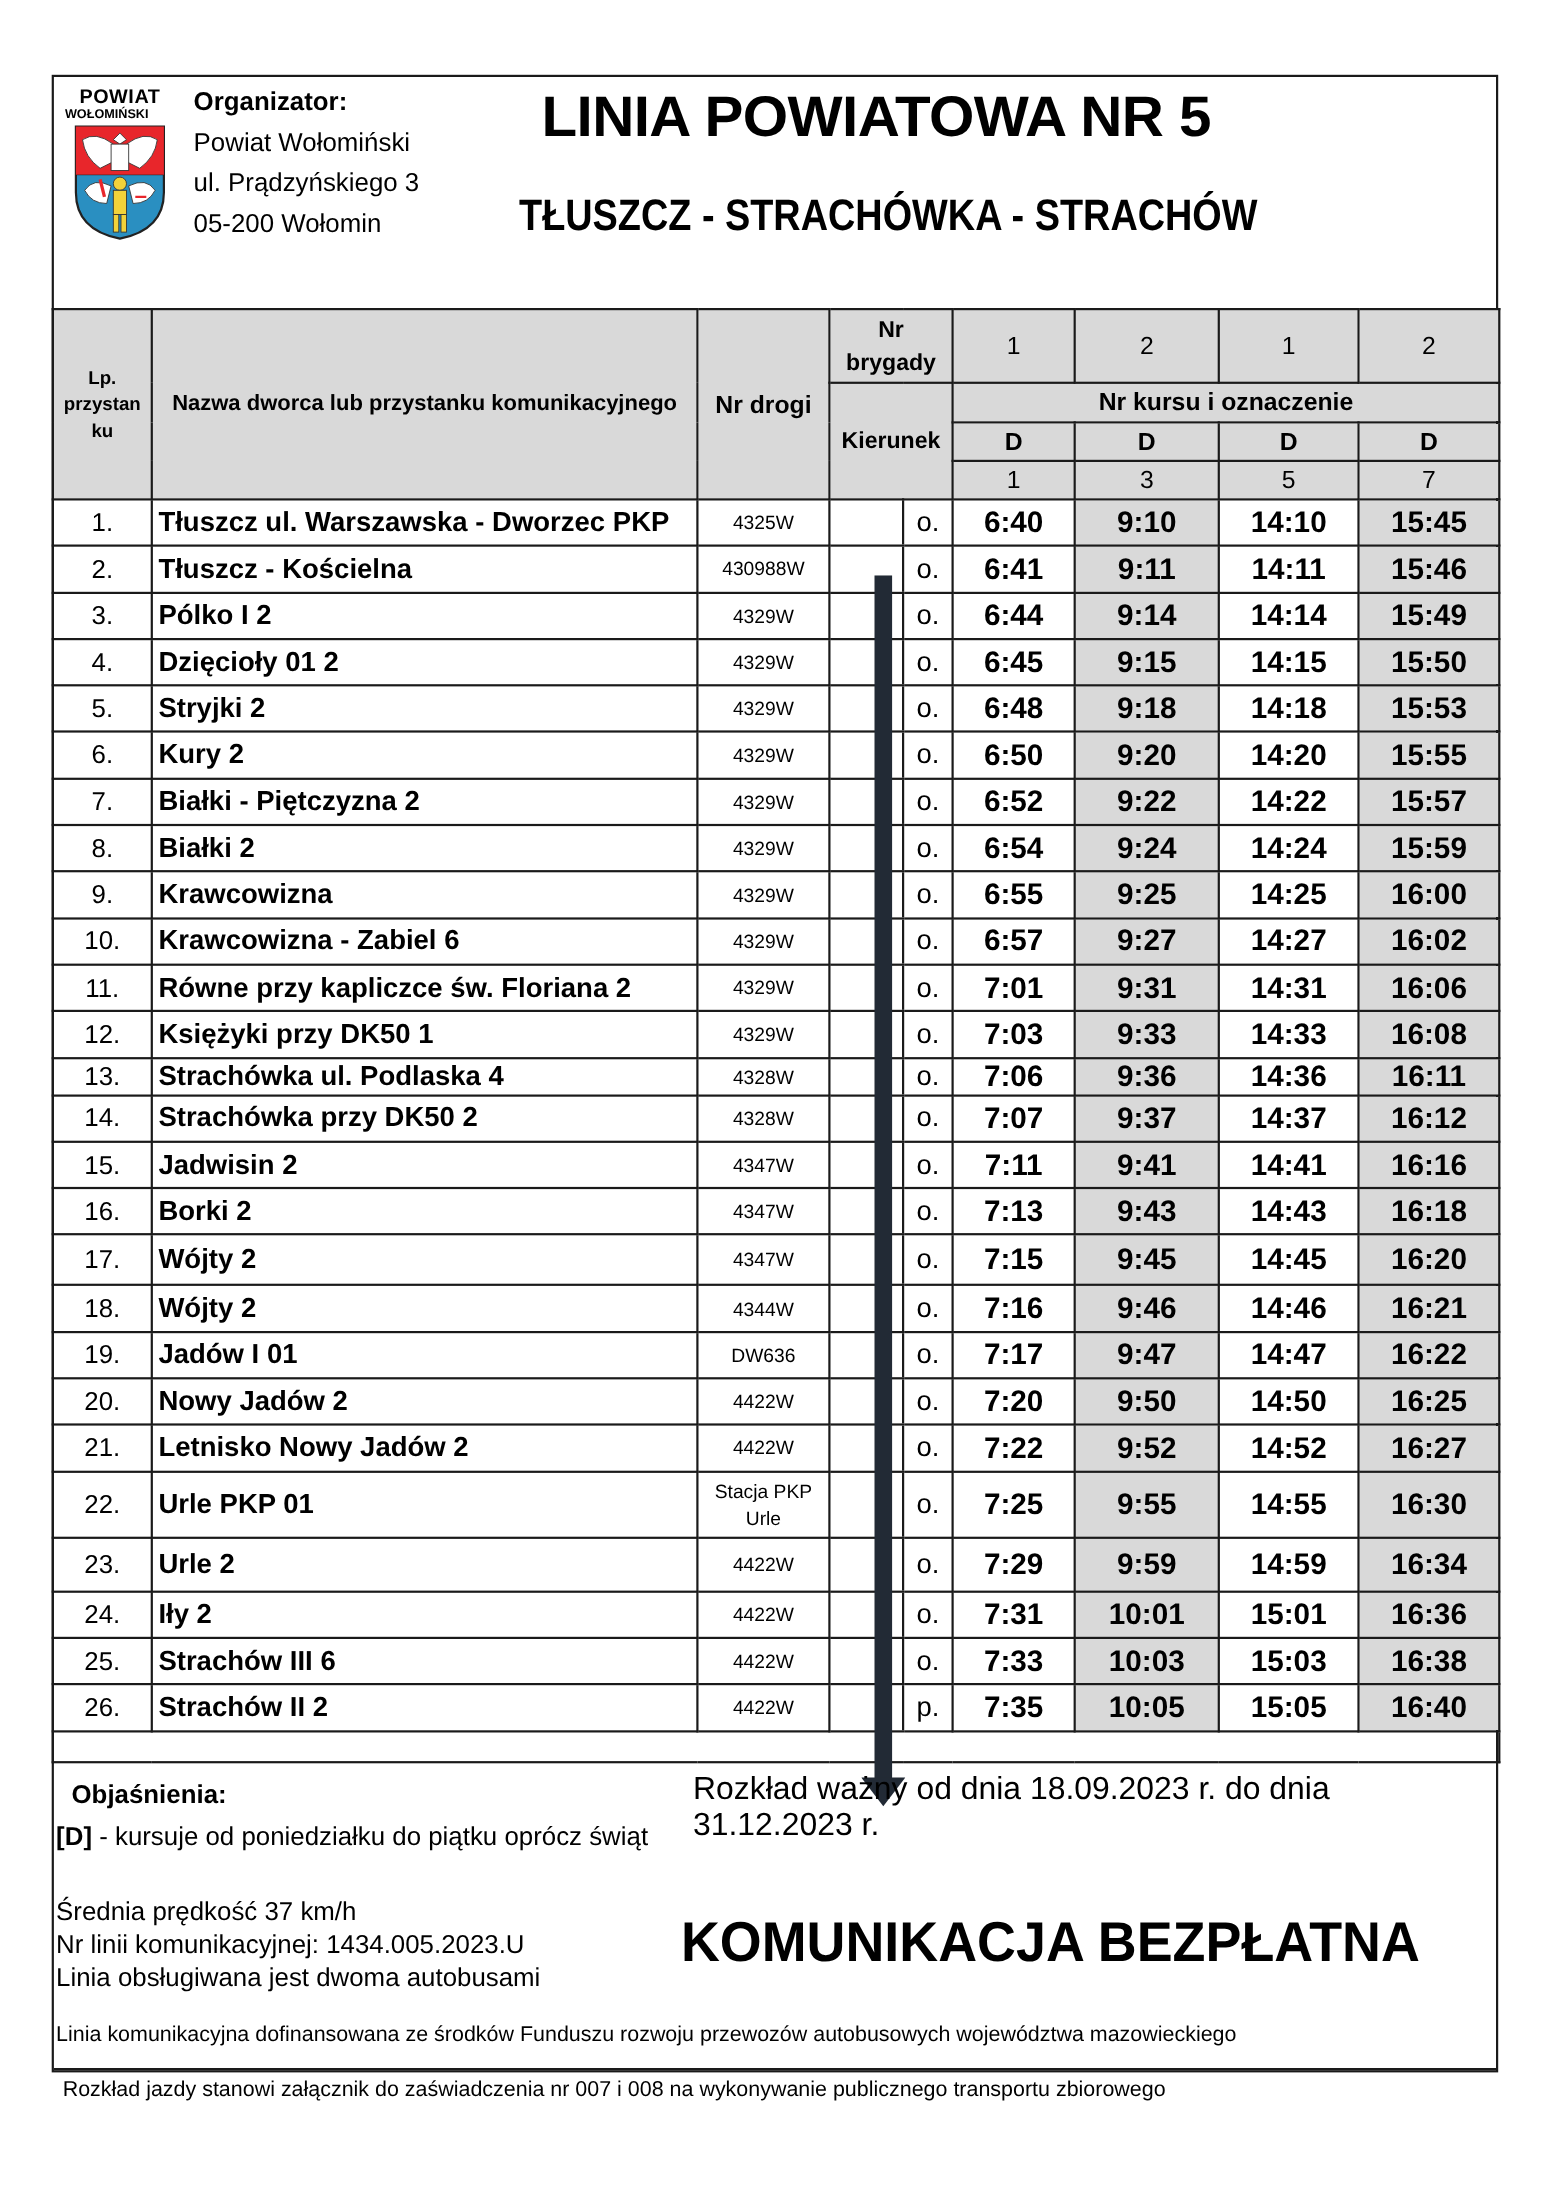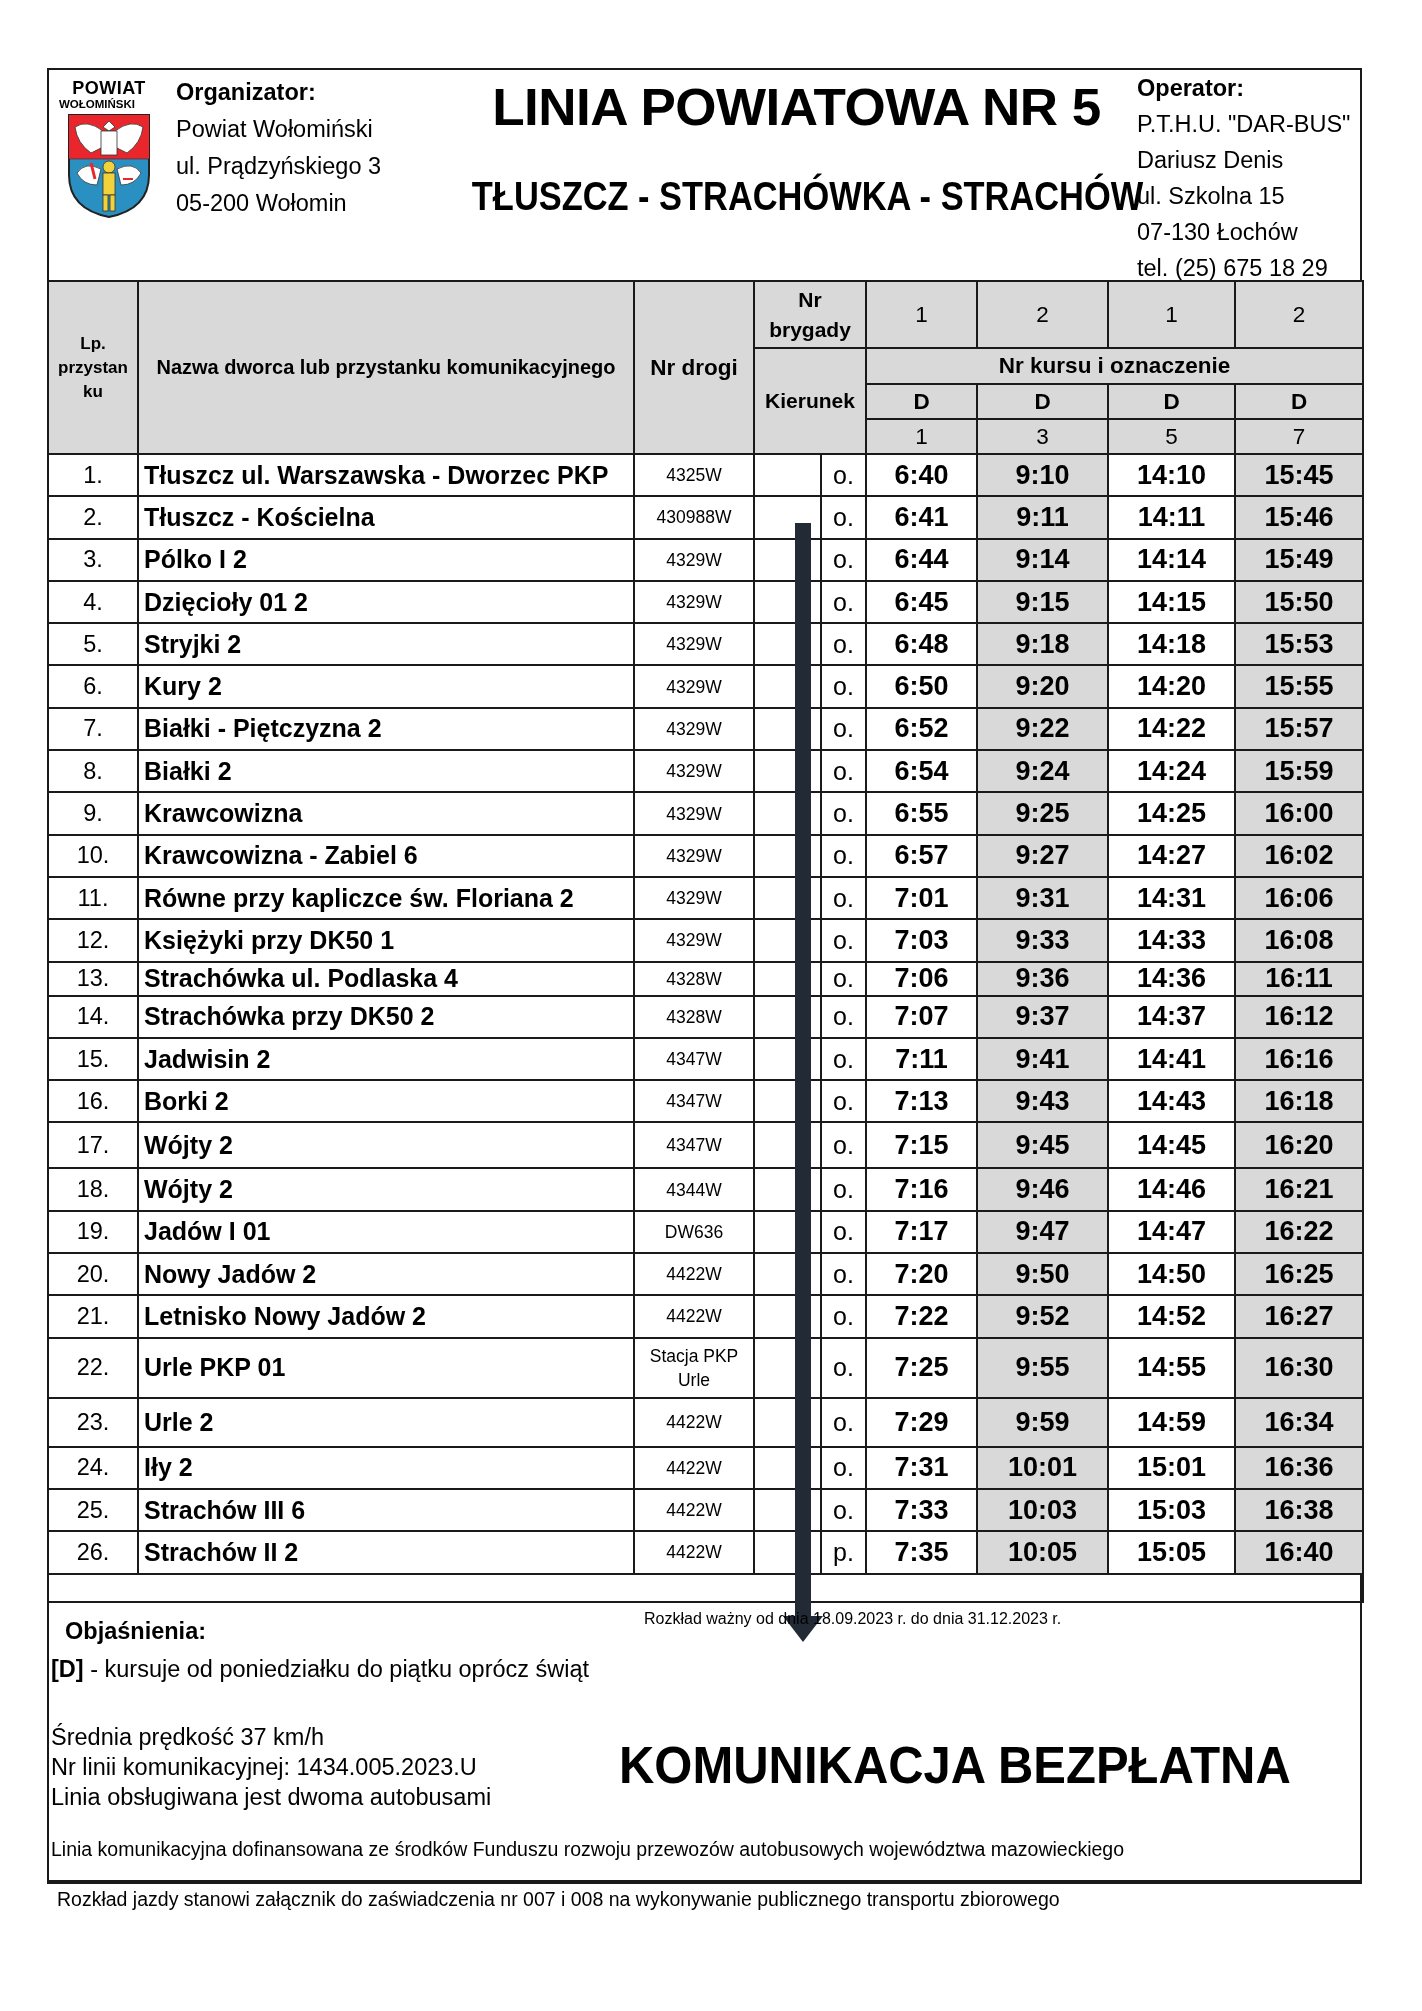--- a/index.html
+++ b/index.html
@@ -37,21 +37,21 @@
   .tm { font-size:27px; font-weight:bold; }
   .tm.g { background:#d9d9d9; }
   .spacer td { height:26px; }
 
   
   .arrow { position:absolute; left:734px; top:453px; width:40px; height:1121px; pointer-events:none; }
 
   
   .foot { position:absolute; left:0; top:1528px; width:100%; }
   .expl { position:absolute; left:16px; top:20px; font-size:23.5px; font-weight:bold; }
-  .valid { position:absolute; left:595px; top:12px; font-size:16px; }
+  .valid { position:absolute; left:581px; top:12px; font-size:29px; }
   .dlegend { position:absolute; left:2px; top:58px; font-size:23.5px; }
   .dlegend b { font-weight:bold; }
   .info { position:absolute; left:2px; top:124px; font-size:23.5px; line-height:30px; }
   .free { position:absolute; left:570px; top:138px; font-size:51px; font-weight:bold; white-space:nowrap; transform:scaleX(0.96); transform-origin:left; }
   .fund { position:absolute; left:2px; top:240px; font-size:19.5px; }
   .fline { position:absolute; left:0; top:282px; width:100%; height:0; border-top:2px solid #1a1a1a; }
   .attach { position:absolute; left:8px; top:290px; font-size:19.5px; }
 </style>
 </head>
 <body>
@@ -86,28 +86,20 @@
       <div>Powiat Wołomiński</div>
       <div>ul. Prądzyńskiego 3</div>
       <div>05-200 Wołomin</div>
     </div>
 
     <div class="title">
       <div class="t1">LINIA POWIATOWA NR 5</div>
       <div class="t2">TŁUSZCZ - STRACHÓWKA - STRACHÓW</div>
     </div>
 
-    <div class="oper">
-      <div class="lbl">Operator:</div>
-      <div>P.T.H.U. "DAR-BUS"</div>
-      <div>Dariusz Denis</div>
-      <div>ul. Szkolna 15</div>
-      <div>07-130 Łochów</div>
-      <div>tel. (25) 675 18 29</div>
-    </div>
   </div>
 
   <table class="tt">
     <colgroup>
       <col style="width:90px">
         <col style="width:496px">
         <col style="width:120px">
       <col style="width:67px">
         <col style="width:45px">
       <col style="width:111px">

